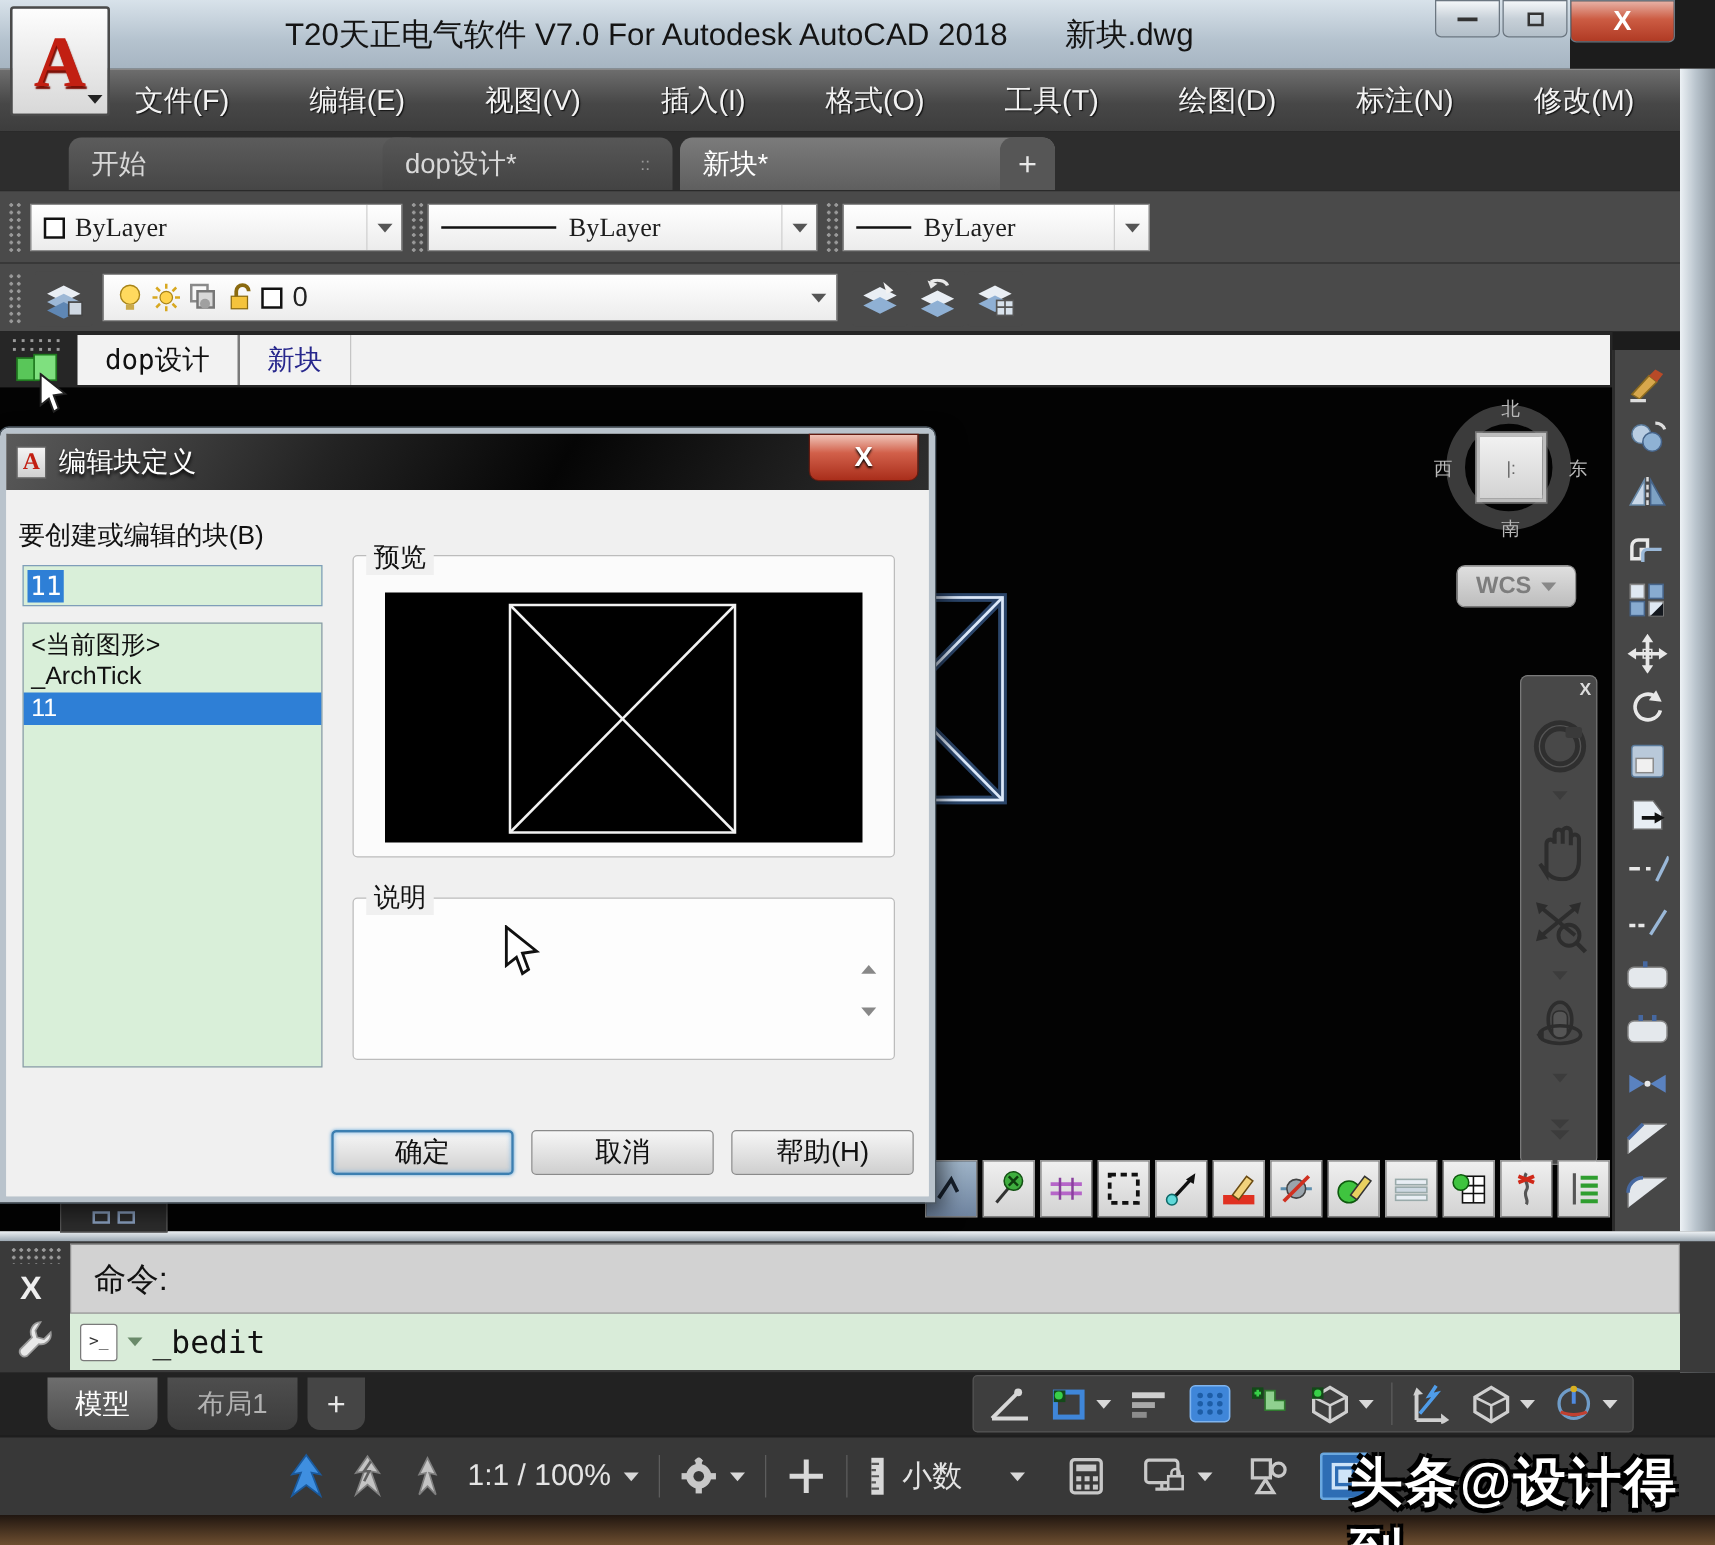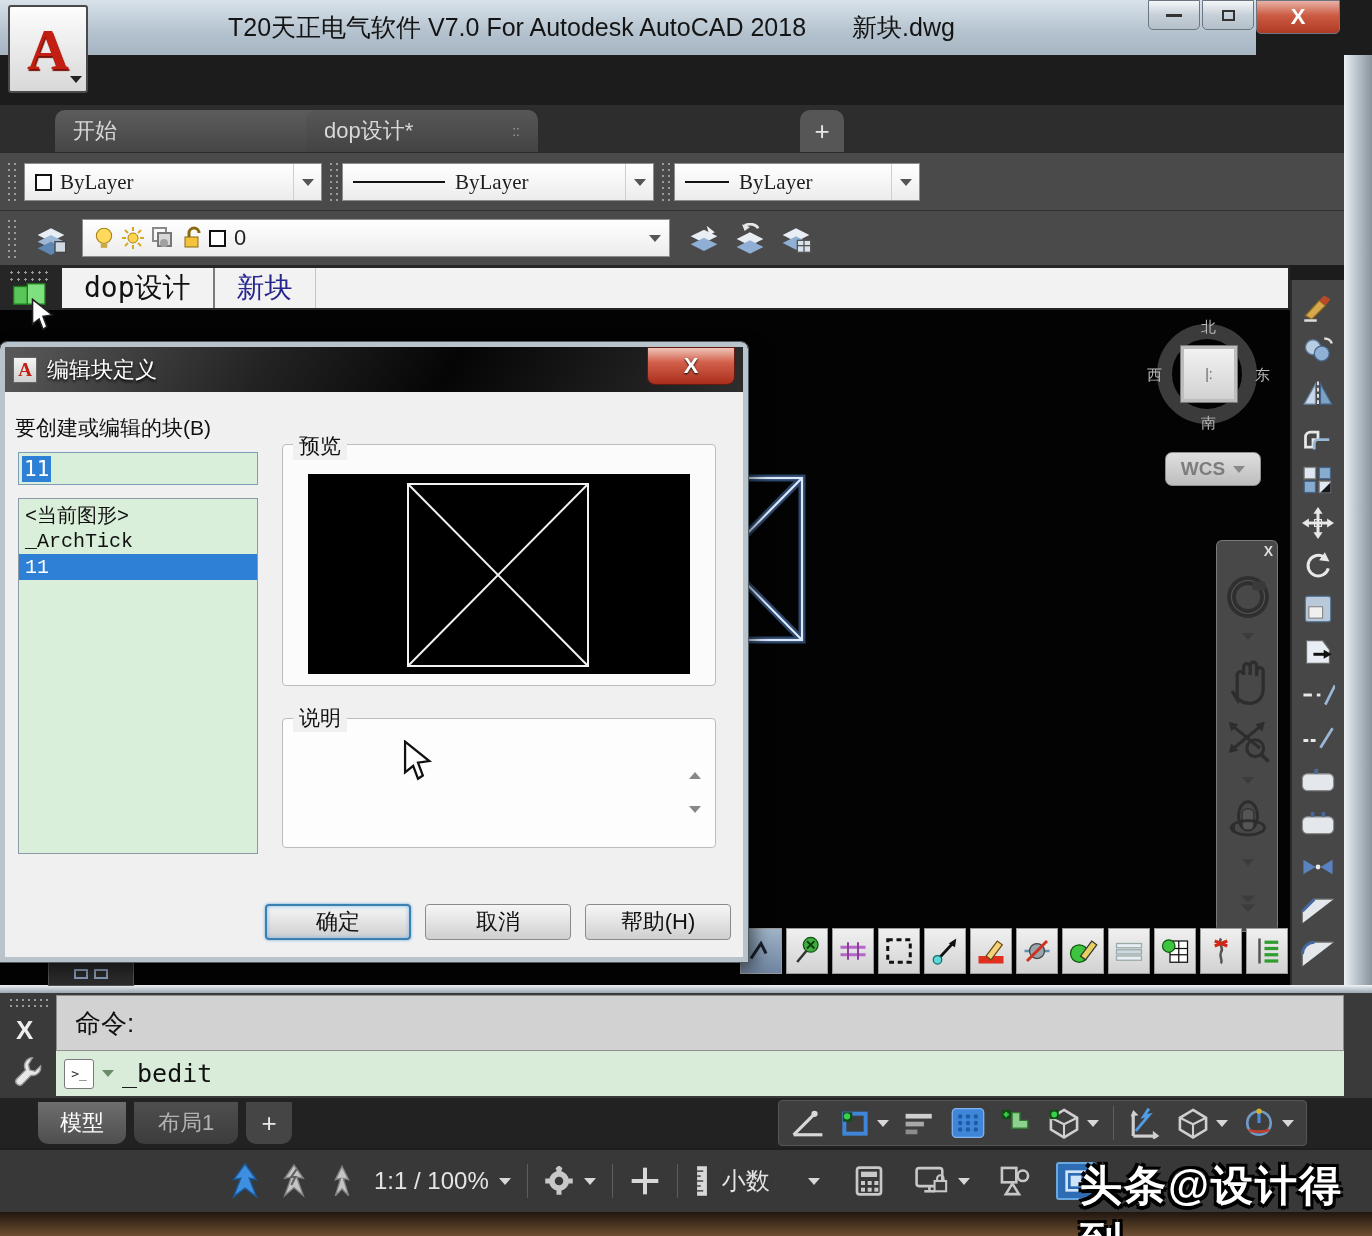--- a/index.html
+++ b/index.html
@@ -29,21 +29,21 @@
   .tri-up{width:0;height:0;border-left:6px solid transparent;border-right:6px solid transparent;border-bottom:7px solid #555}
   .grip{position:absolute;width:12px;background-image:radial-gradient(#9a9a9a 1.2px,transparent 1.3px);background-size:6px 6px}
   .swatch{width:17px;height:17px;border:2px solid #111;background:#fff;margin-right:8px}
   .ltline{height:2px;background:#111;margin-right:10px}
   
   #layerrow{left:0;top:210px;width:1372px;height:55px;background:#4a4a4a;border-top:1px solid #333}
   .darkbtn{position:absolute;background:#4a4a4a;display:flex;align-items:center;justify-content:center;border-radius:3px}
   
   #filetabs{left:0;top:265px;width:1290px;height:45px;background:#262626}
   #filetab-strip{position:absolute;left:62px;top:3px;width:1226px;height:40px;background:#f2f2f2}
-  .filetab{height:40px;display:flex;align-items:center;padding:0 22px;font-size:28px}
+  .filetab{height:40px;display:flex;align-items:center;padding:0 22px;font-size:22px}
   
   #drawing{left:0;top:310px;width:1290px;height:680px;background:#030303}
   
   #viewcube{position:absolute;left:1155px;top:322px;width:110px;height:110px}
   #vc-ring{position:absolute;left:4px;top:2px;width:100px;height:100px;border-radius:50%;border:15px solid #3b3b3b}
   .vc-label{position:absolute;color:#b9b9b9;font-size:15px}
   #vc-face{position:absolute;left:26px;top:24px;width:56px;height:56px;background:linear-gradient(#f2f2f2,#d2d2d2);border:3px solid #bdbdbd;outline:1px solid #777;display:flex;align-items:center;justify-content:center;color:#555;font-size:20px}
   #wcs-btn{position:absolute;left:1165px;top:452px;width:96px;height:34px;background:linear-gradient(#dfdfdf,#bdbdbd);border:1px solid #8f8f8f;border-radius:7px;display:flex;align-items:center;justify-content:center;gap:8px;color:#7d7d7d;font-size:19px;font-weight:bold}
   
   #navbar{position:absolute;left:1216px;top:540px;width:62px;height:392px;background:rgba(130,130,130,.55);border:1px solid rgba(200,200,200,.4);border-radius:6px}
@@ -57,21 +57,21 @@
   #right-frame{left:1344px;top:55px;width:28px;height:1158px;background:linear-gradient(90deg,#ecf1f5,#b9c4cd 45%,#8a949d)}
   
   #dialog{left:0;top:342px;width:748px;height:620px;border:5px solid #b9c3cc;outline:1px solid #4e5a64;border-radius:7px 7px 0 0;box-shadow:6px 8px 18px rgba(0,0,0,.55);background:#f0f0f0;z-index:20}
   #dlg-title{position:absolute;left:0;top:0;width:738px;height:45px;background:linear-gradient(120deg,#5a5a5a 0%,#232323 35%,#050505 60%,#2e2e2e 100%)}
   #dlg-title .ttl{color:#fff;font-size:22px;text-shadow:0 2px 3px #000}
   #dlg-close{position:absolute;right:8px;top:0;width:88px;height:38px;background:linear-gradient(#efc4b8,#d2604a 40%,#a92e1b);border:1px solid #641b10;border-radius:0 0 8px 8px;display:flex;align-items:center;justify-content:center;color:#fff;font-weight:bold;font-size:22px;text-shadow:0 1px 2px #000}
   #dlg-body{position:absolute;left:0;top:45px;width:738px;height:565px;background:#f0f0f0}
   .dlg-label{color:#111;font-size:21px}
   #blk-input{position:absolute;left:13px;top:60px;width:240px;height:33px;background:#d9efd9;border:1px solid #7f9db9;display:flex;align-items:center;padding-left:3px;font-family:"DejaVu Sans Mono",monospace;font-size:21px}
   #blk-input .sel{background:#2e7fd6;color:#fff;padding:1px 2px}
-  #blk-list{position:absolute;left:13px;top:106px;width:240px;height:356px;background:#d9efd9;border:1px solid #8a9aa8;font-family:Liberation Mono, monospace;font-size:20px;color:#111;padding-top:3px}
+  #blk-list{position:absolute;left:13px;top:106px;width:240px;height:356px;background:#d9efd9;border:1px solid #8a9aa8;font-family:Liberation Sans, sans-serif;font-size:20px;color:#111;padding-top:3px}
   .blk-item{height:26px;display:flex;align-items:center;padding-left:6px;white-space:nowrap}
   .blk-item.selected{background:#2e7fd6;color:#fff}
   .groupbox{position:absolute;border:1px solid #bcbcbc;border-radius:4px;background:#fbfbfb}
   .legend{position:absolute;background:#f0f0f0;padding:0 6px;font-size:21px;color:#111;z-index:2}
   #preview-black{position:absolute;left:303px;top:82px;width:382px;height:200px;background:#000}
   .dlg-btn{position:absolute;top:512px;width:146px;height:36px;background:linear-gradient(#f6f6f6,#e3e3e3 50%,#cfcfcf);border:1px solid #8a8a8a;border-radius:4px;display:flex;align-items:center;justify-content:center;font-size:22px;color:#111}
   .dlg-btn.focused{border:2px solid #3c7fb1;box-shadow:0 0 4px #7ab8e8 inset,0 0 3px #5ea4d8}
   
   #cmdpanel{left:0;top:985px;width:1372px;height:113px;background:#3a3a3a}
   #cmd-edge{position:absolute;left:0;top:0;width:1372px;height:8px;background:linear-gradient(#f0f4f7,#9aa6b0)}
@@ -109,28 +109,47 @@
     <div class="winbtn close abs" style="left:1256px;top:0;width:84px;height:34px;font-size:22px">
         <span>X</span>
       </div>
   </div>
 
   <div id="app-button" class="abs">
     <span class="a-logo">A</span>
     <span class="tri-down" style="border-top-color:#222"></span>
   </div>
 
+  <div id="menubar" class="abs">
+    <span class="menu-item">文件(F)</span>
+    <span class="menu-item">编辑(E)</span>
+    <span class="menu-item">视图(V)</span>
+    <span class="menu-item">插入(I)</span>
+    <span class="menu-item">格式(O)</span>
+    <span class="menu-item">工具(T)</span>
+    <span class="menu-item">绘图(D)</span>
+    <span class="menu-item">标注(N)</span>
+    <span class="menu-item">修改(M)</span>
+    <div class="flex" style="margin-left:auto;margin-right:30px;gap:22px">
+      <span style="width:18px;height:3px;background:#ddd"></span>
+
+    </div>
+  </div>
 
   <div id="doctabs" class="abs">
     <div class="doctab" style="left:55px;width:282px;background:linear-gradient(#5c5c5c,#464646)">
       <span>开始</span>
     </div>
     <div class="doctab" style="left:306px;width:232px;background:linear-gradient(#575757,#434343)">
       <span>dop设计*</span>
       <span style="margin-left:auto;color:#9a9a9a;font-size:14px">::</span>
+    </div>
+    <div class="doctab" style="left:544px;width:300px;background:linear-gradient(#7b7b7b,#5f5f5f);color:#fff">
+      <span>新块*</span>
+      <span style="margin-left:auto;color:#b5b5b5;font-size:16px">x</span>
     </div>
     <div class="doctab" style="left:800px;width:44px;background:#565656;justify-content:center;color:#e8e8e8;font-size:26px">
       <span>+</span>
     </div>
   </div>
 
   <div id="proprow" class="abs">
     <div class="grip" style="left:6px;top:8px;height:42px"></div>
     <div class="ddl" style="left:24px;width:298px">
       <span class="swatch"></span>

